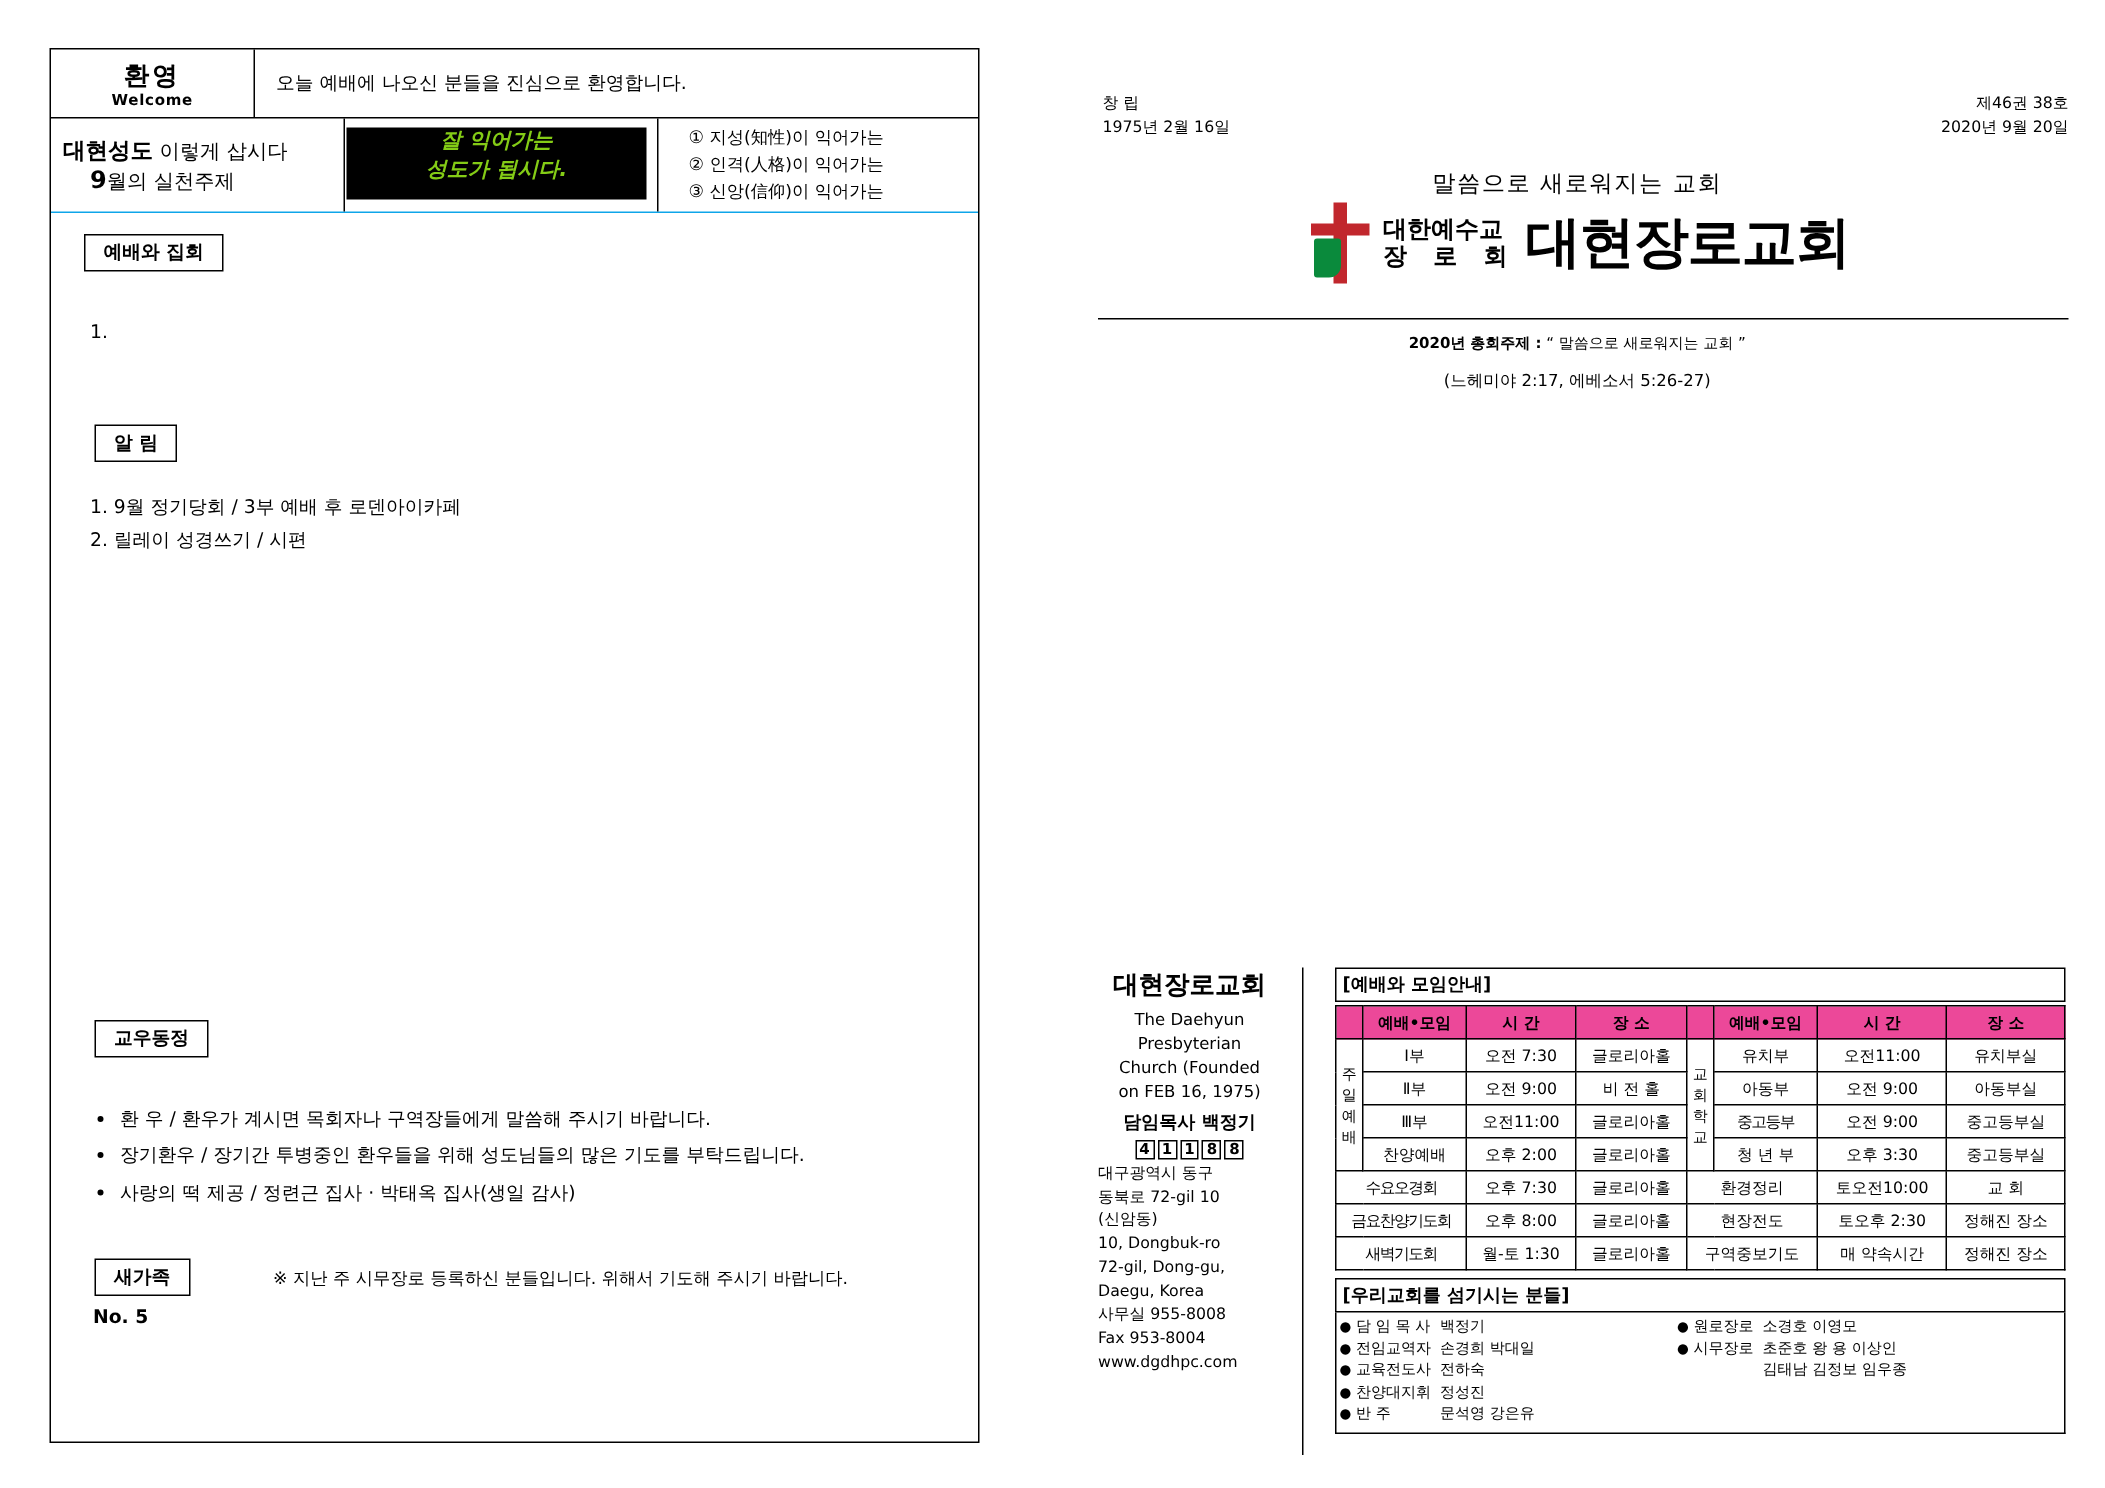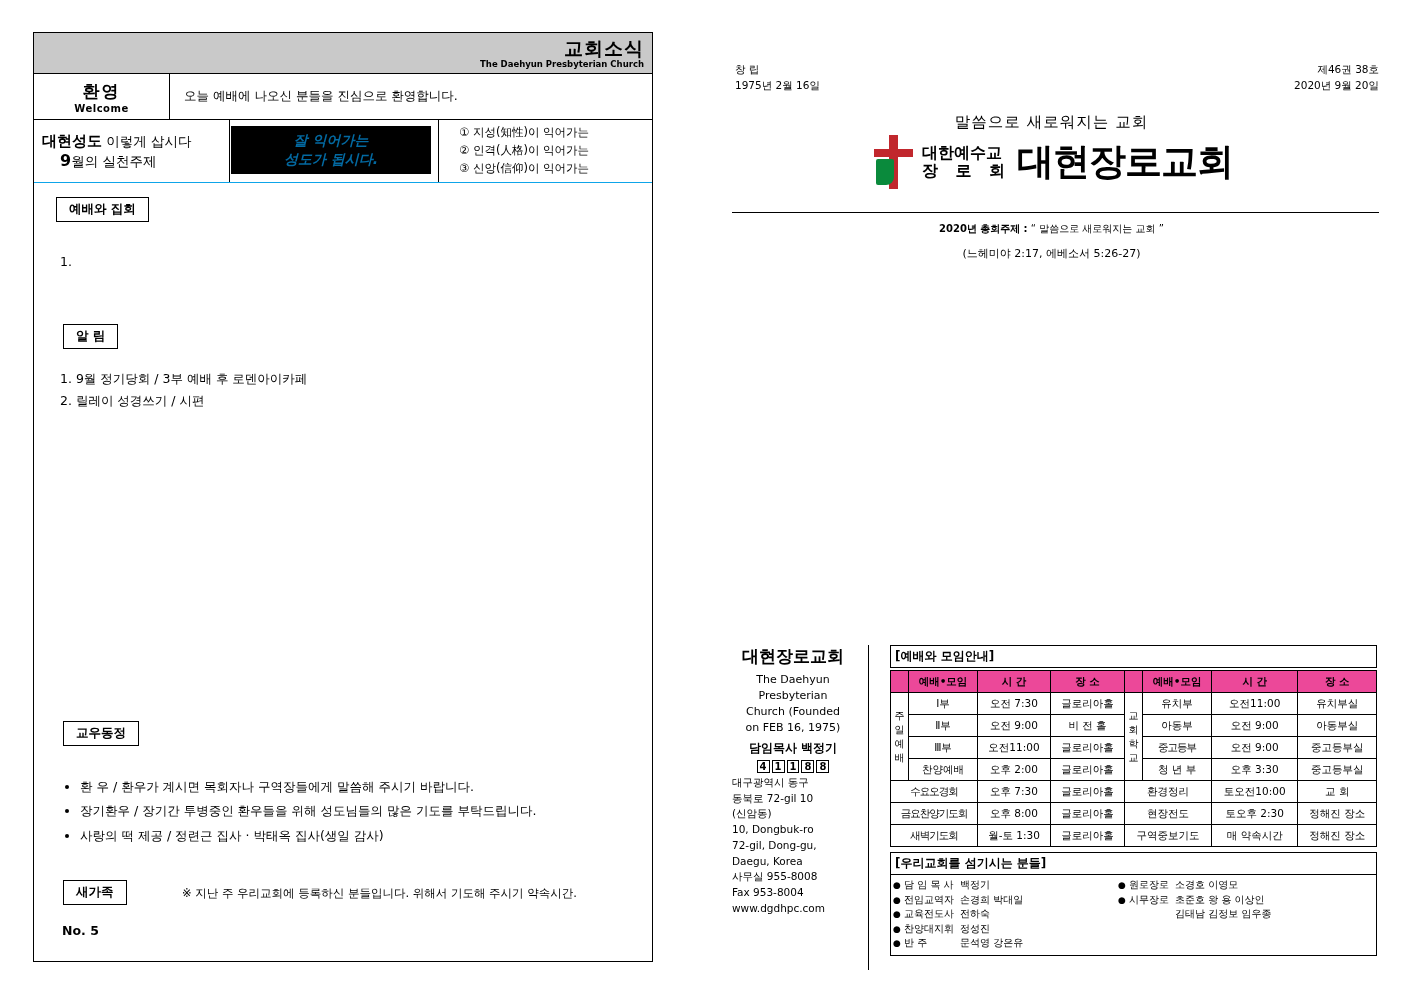--- a/index.html
+++ b/index.html
@@ -51,42 +51,42 @@
     position:absolute;left:0;top:0;width:196px;height:100%;
     border-right:1px solid #000;
     display:flex;flex-direction:column;justify-content:center;padding-left:8px;box-sizing:border-box;
   }
   .theme-left .l1{font-size:13.5px;}
   .theme-left .l1 b{font-size:15px;font-weight:bold;}
   .theme-left .l2{font-size:13.5px;padding-left:18px;}
   .theme-left .l2 b{font-size:16px;font-weight:bold;}
   .theme-mid{
     position:absolute;left:197px;top:6px;width:200px;height:48px;
-    background:#000;color:#0369a1;
-    display:flex;flex-direction:column;align-items:center;justify-content:center;
+    background:#000;color:#84cc16;
+    display:flex;flex-direction:column;align-items:center;
     font-style:italic;font-weight:bold;font-size:14px;line-height:1.35;
   }
   .theme-right{
     position:absolute;left:404px;top:0;right:0;height:100%;
     border-left:1px solid #000;
     display:flex;flex-direction:column;justify-content:center;padding-left:20px;box-sizing:border-box;
     font-size:11.5px;line-height:1.55;
   }
   .sect-label{
     display:inline-block;border:1px solid #000;padding:3px 12px;font-size:12.5px;font-weight:bold;
     background:#fff;
   }
   .lbody{position:relative;height:771px;}
   .blk{position:absolute;}
   .items{font-size:12.5px;line-height:1.75;}
   .bullets{font-size:12.5px;line-height:1.95;}
   .bullets li{margin-left:-6px;}
   ul{margin:0;padding-left:22px;}
   .newfam-note{font-size:11.5px;}
-  .nofield{font-size:12.5px;font-weight:bold;margin-top:12px;}
+  .nofield{font-size:12.5px;font-weight:bold;}
 
   
   .right{position:absolute;left:700px;top:0;width:703px;height:992px;}
   .founded{position:absolute;left:35px;top:62px;font-size:10.5px;line-height:1.5;}
   .issue{position:absolute;right:24px;top:62px;text-align:right;font-size:10.5px;line-height:1.5;}
 
   .logoblock{position:absolute;left:0;right:0;top:112px;text-align:center;}
   .slogan{font-size:15.5px;letter-spacing:1px;margin-bottom:2px;}
   .logorow{display:flex;align-items:center;justify-content:center;gap:6px;}
   .crossmark{width:46px;height:54px;position:relative;}
@@ -128,24 +128,20 @@
   .serve-col.c2{width:240px;}
   .dot{font-size:9px;}
 </style>
 </head>
 <body>
 
 <div class="page">
 
   <div class="left">
 
-    <div class="lhead">
-      <div class="t1">교회소식</div>
-      <div class="t2">The Daehyun Presbyterian Church</div>
-    </div>
 
     <div class="welcome-row">
       <div class="welcome-box">
         <div class="welcome-kr">환영</div>
         <div class="welcome-en">Welcome</div>
       </div>
       <div class="welcome-msg">오늘 예배에 나오신 분들을 진심으로 환영합니다.</div>
     </div>
 
     <div class="theme-row">
@@ -193,21 +189,21 @@
         <ul>
           <li>환    우 / 환우가 계시면 목회자나 구역장들에게 말씀해 주시기 바랍니다.</li>
           <li>장기환우 / 장기간 투병중인 환우들을 위해 성도님들의 많은 기도를 부탁드립니다.</li>
           <li>사랑의 떡 제공 / 정련근 집사 · 박태옥 집사(생일 감사)</li>
         </ul>
       </div>
 
       <div class="blk" style="left:29px;top:697px;">
         <div class="sect-label">새가족</div>
       </div>
-      <div class="blk newfam-note" style="left:148px;top:703px;">※ 지난 주 우리교회에 등록하신 분들입니다. 위해서 기도해 주시기 약속시간.</div>
+      <div class="blk newfam-note" style="left:148px;top:703px;">※ 지난 주 시무장로 등록하신 분들입니다. 위해서 기도해 주시기 바랍니다.</div>
       <div class="blk nofield" style="left:28px;top:728px;">No. 5</div>
 
     </div>
   </div>
 
   <div class="right">
 
     <div class="founded">
       <div>창 립</div>
       <div>1975년 2월 16일</div>

